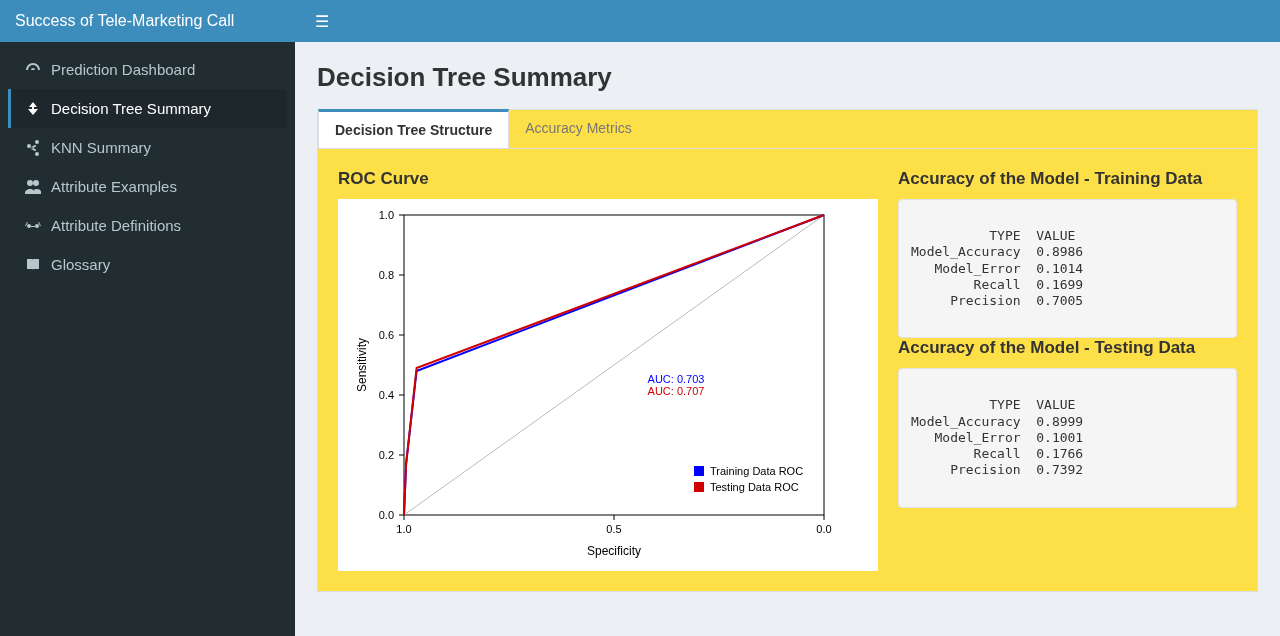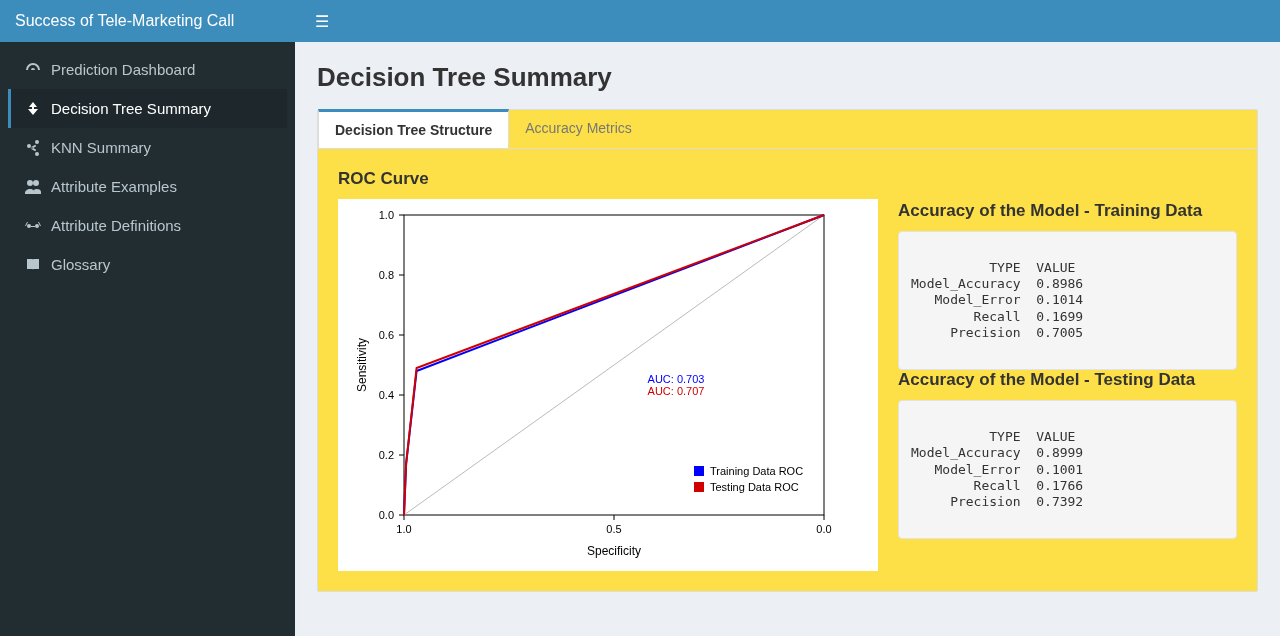--- a/index.html
+++ b/index.html
@@ -29,21 +29,21 @@
   .main { flex:1; display:flex; flex-direction:column; height:100%; }
   .topbar { height:42px; background:var(--blue); display:flex; align-items:center; padding:0 12px; }
   .hamburger { color:#fff; font-size:16px; cursor:pointer; padding:4px 8px; }
   .content { flex:1; background:var(--content-bg); padding:18px 22px; overflow:auto; }
   .page-title { font-size:26px; font-weight:700; margin:2px 0 16px 0; }
   
   .tabs { background:#fde047; border:1px solid var(--border); border-radius:2px; }
   .tab-headers { display:flex; border-bottom:1px solid var(--border); position:relative; }
   .tab-headers .tab { padding:10px 16px; font-size:14px; cursor:pointer; color:var(--text-muted); }
   .tab-headers .tab.active { color:#333; font-weight:600; border-top:3px solid var(--blue); margin-top:-1px; border-left:1px solid var(--border); border-right:1px solid var(--border); background:#fff; }
-  .tab-body { display:flex; flex-direction:row; gap:20px; padding:20px;align-items:center; }
+  .tab-body { display:flex; flex-direction:row; gap:20px; padding:20px; }
   .panel-left { flex:0 0 540px; }
   .panel-right { flex:1; display:flex; flex-direction:column; }
   .panel-h { font-size:17px; font-weight:700; margin:0 0 10px 0; }
   pre.table { background:var(--pre-bg); border:1px solid #e3e3e3; border-radius:4px; padding:28px 12px; font-family: Menlo, Consolas, monospace; font-size:13px; line-height:1.25; white-space:pre; color:#333; margin:0; }
   
   .plot-wrap { background:#fff; padding:6px 6px 6px 6px; }
   svg { display:block; }
   .axis { stroke:#000; stroke-width:1; fill:none; }
   .tick-label { font-size:11px; fill:#000; }
   .axis-title { font-size:12px; fill:#000; }

